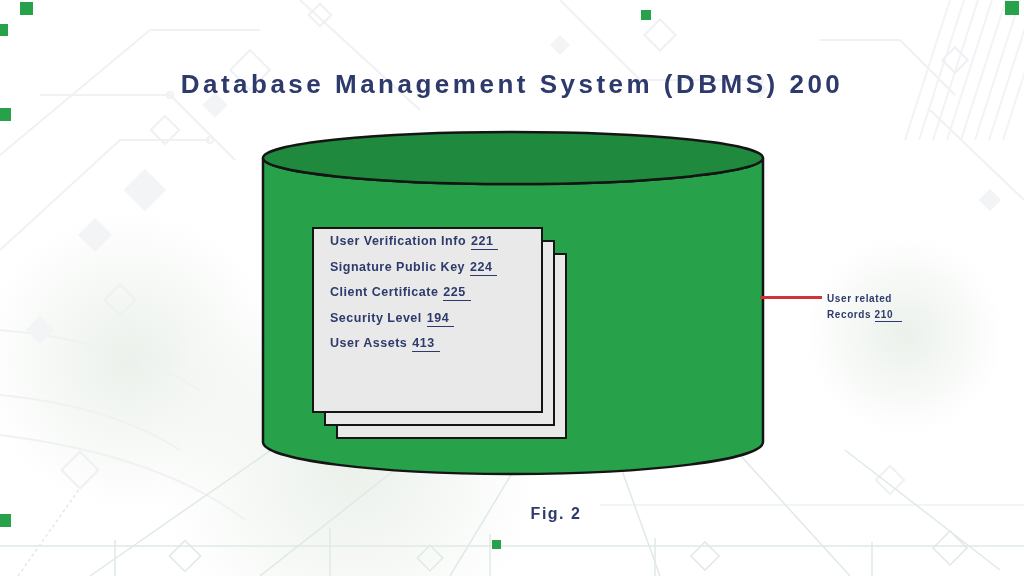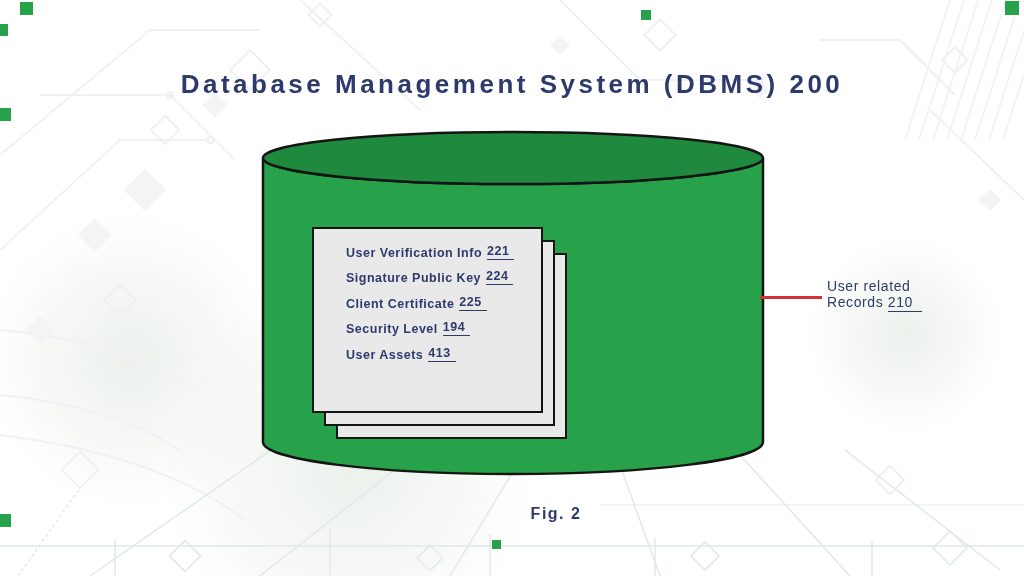--- a/index.html
+++ b/index.html
@@ -33,32 +33,32 @@
   }
   .card{
     position:absolute;width:231px;height:186px;
     background:var(--card-gray,#e9e9ea);
     border:2px solid var(--outline,#151515);
   }
   .card-back{left:336px;top:253px;z-index:3;}
   .card-middle{left:324px;top:240px;z-index:4;}
   .card-front{left:312px;top:227px;z-index:5;padding:5px 6px 5px 16px;}
   .record-row{
-    height:25.6px;display:flex;align-items:flex-end;
+    height:25.6px;display:flex;align-items:flex-start;
     font-size:12.5px;font-weight:bold;letter-spacing:0.5px;
-    color:var(--text-navy,#2d3a6b);white-space:nowrap;margin-left:16px;
+    color:var(--text-navy,#2d3a6b);white-space:nowrap;
   }
   .rec-label{margin-right:5px;}
   .rec-ref{
     border-bottom:1.5px solid var(--text-navy,#2d3a6b);
     padding:0 5px 1px 0;
   }
   .callout{
-    position:absolute;left:827px;top:278px;z-index:5;
-    font-size:14px;font-weight:normal;letter-spacing:0.6px;line-height:16px;
+    position:absolute;left:827px;top:291px;z-index:5;
+    font-size:10px;font-weight:bold;letter-spacing:0.6px;line-height:16px;
     color:var(--text-navy,#2d3a6b);white-space:nowrap;
   }
   .callout .rec-ref{padding-right:9px;}
   .caption{
     position:absolute;left:0;top:505px;width:1024px;text-align:center;z-index:5;
     font-size:16px;font-weight:bold;letter-spacing:1.5px;
     color:var(--text-navy,#2d3a6b);
     margin-left:44px;
   }
 </style>

